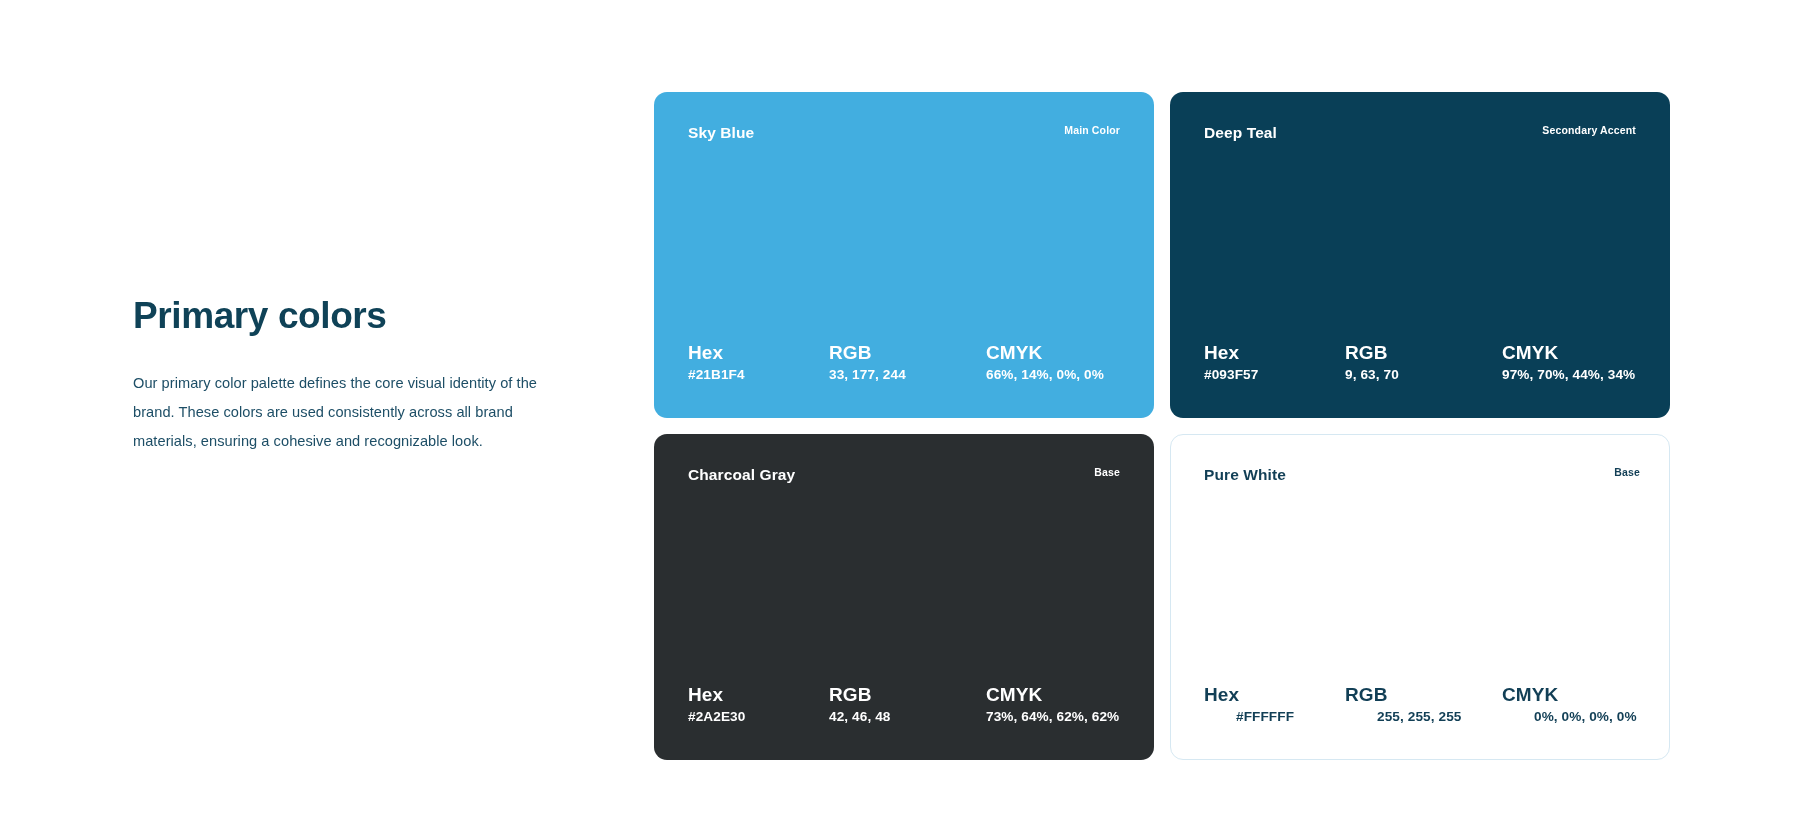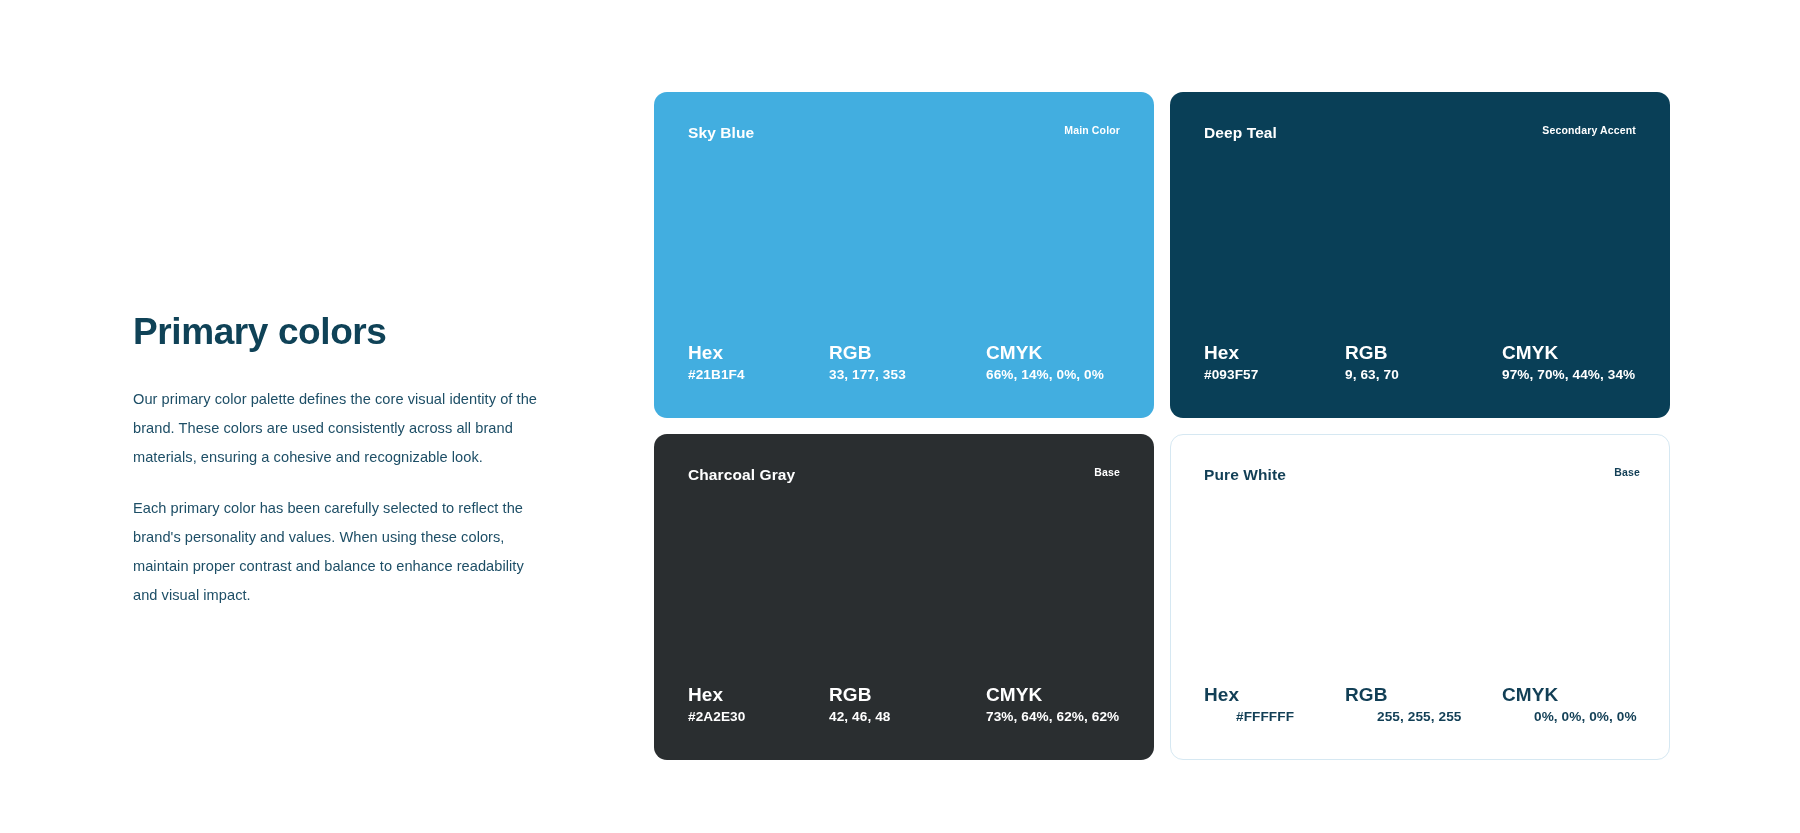--- a/index.html
+++ b/index.html
@@ -28,21 +28,21 @@
     top: 295px;
     width: 420px;
   }
 
   .intro-title {
     font-size: 37px;
     line-height: 1.12;
     font-weight: 700;
     color: #0f4257;
     letter-spacing: -0.4px;
-    margin: 16px 0 33px 0;
+    margin: 0 0 33px 0;
   }
 
   .intro-para {
     font-size: 14.6px;
     line-height: 29px;
     color: #1d4e66;
     margin: 0 4px 22px 0;
     font-weight: 400;
     letter-spacing: 0.05px;
   }
@@ -133,36 +133,35 @@
   .card-white .spec-value  { color: #123f56; margin-left: 32px; }
 </style>
 </head>
 <body>
 
 <div class="page">
 
   <div class="intro">
     <h1 class="intro-title">Primary colors</h1>
     <p class="intro-para">Our primary color palette defines the core visual identity of the brand. These colors are used consistently across all brand materials, ensuring a cohesive and recognizable look.</p>
-    <p class="intro-para">Each primary color has been carefully selected to reflect the brand's personality and values. When using these colors, maintain proper contrast and balance to enhance readability and visual impact.</p>
   </div>
 
   <div class="swatch-grid">
 
     <div class="swatch-card card-sky">
       <div class="card-top">
         <span class="card-name">Sky Blue</span>
         <span class="card-badge">Main Color</span>
       </div>
       <div class="card-specs">
         <span class="spec-label">Hex</span>
         <span class="spec-label">RGB</span>
         <span class="spec-label">CMYK</span>
         <span class="spec-value">#21B1F4</span>
-        <span class="spec-value">33, 177, 353</span>
+        <span class="spec-value">33, 177, 244</span>
         <span class="spec-value">66%, 14%, 0%, 0%</span>
       </div>
     </div>
 
     <div class="swatch-card card-teal">
       <div class="card-top">
         <span class="card-name">Deep Teal</span>
         <span class="card-badge">Secondary Accent</span>
       </div>
       <div class="card-specs">

